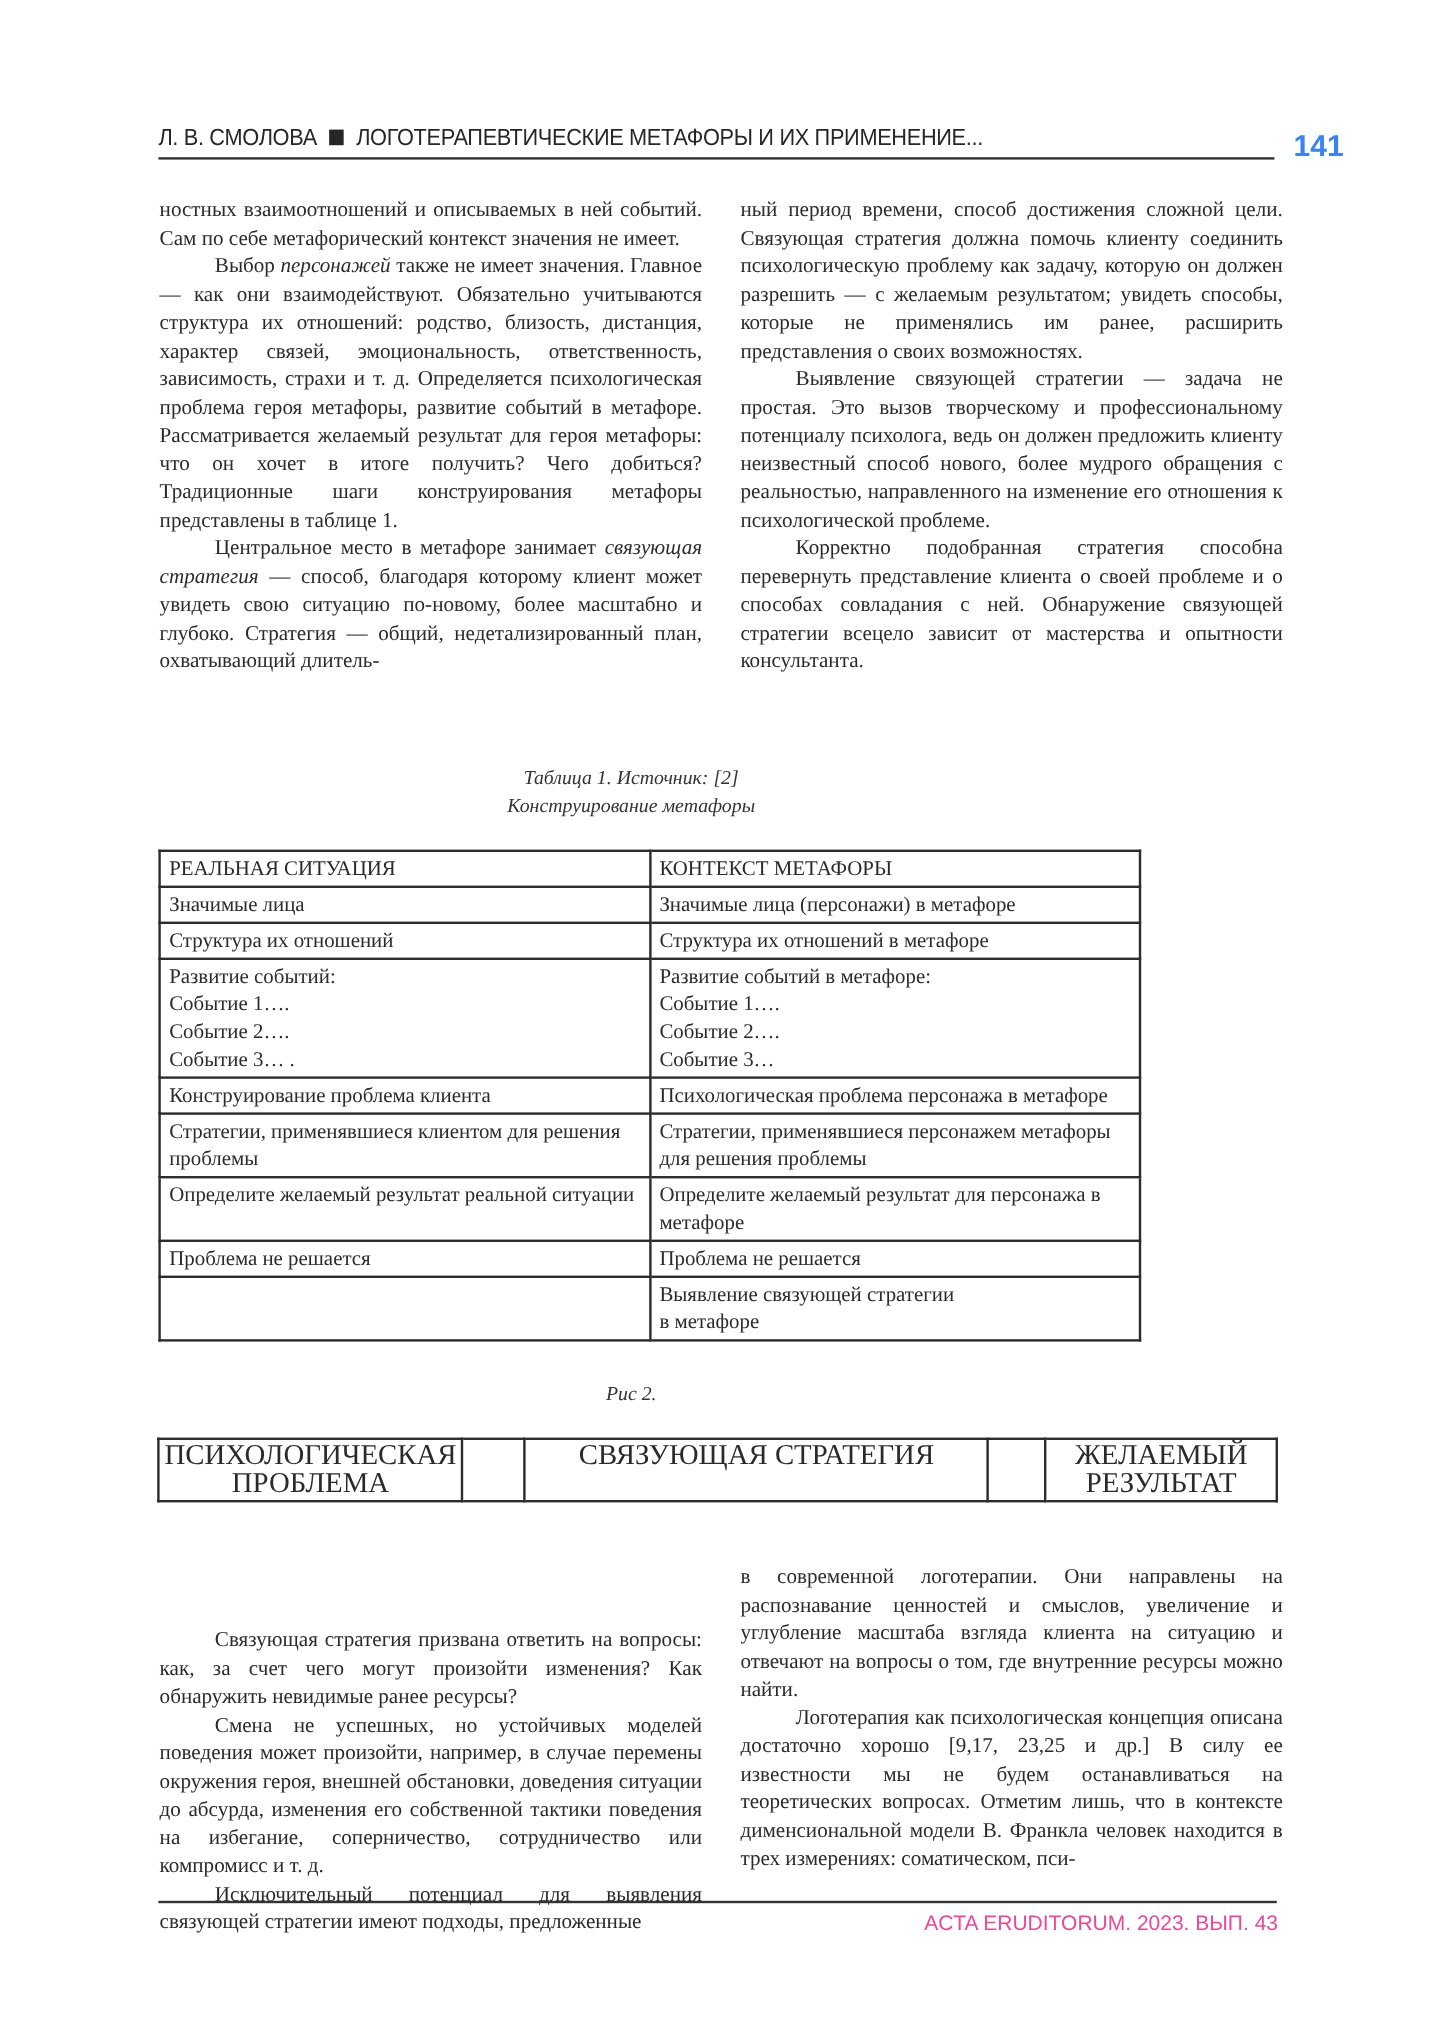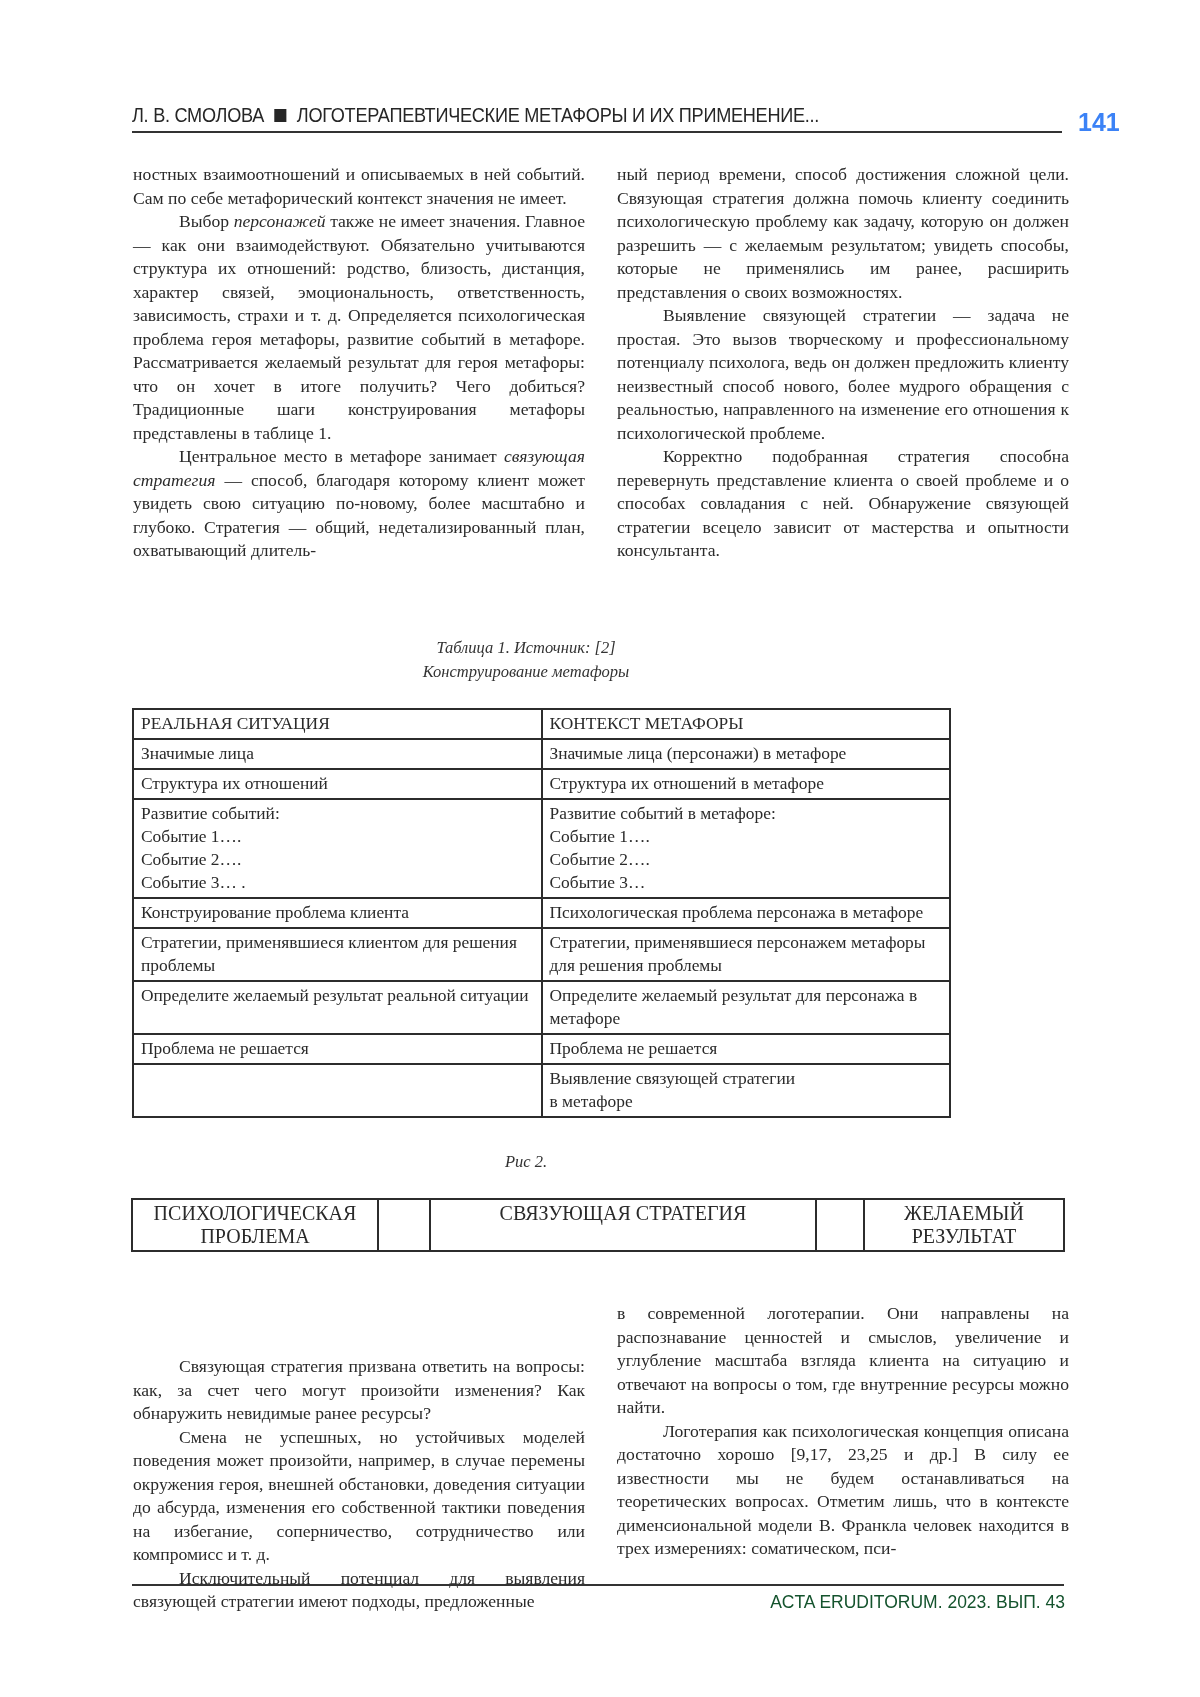--- a/index.html
+++ b/index.html
@@ -21,25 +21,25 @@
   .col-l2 { left: 133px; top: 1314px; margin-top: 41px; }
   .col-r2 { left: 617px; top: 1302px; }
   em { font-style: italic; }
   .caption { position: absolute; left: 0; width: 1052px; text-align: center; font-style: italic;
          font-size: 16.5px; color: #333; }
   .cap1 { top: 638px; } .cap2 { top: 662px; font-family: Liberation Serif, serif; } .cap3 { top: 1152px; text-align: center; }
   table.t1 { position: absolute; left: 132px; top: 708px; width: 819px; border-collapse: collapse;
          font-size: 17.4px; line-height: 23px; color: #2a2a2a; }
   table.t1 td { border: 2px solid #2c2c2c; padding: 2px 7px 3px 7px; vertical-align: top; width: 50%; }
   table.fig { position: absolute; left: 131px; top: 1198px; width: 934px; height: 54px; border-collapse: collapse;
-         font-size: 20px; line-height: 23px; color: #2a2a2a; text-align: center; padding-left: 37px; }
+         font-size: 24px; line-height: 23px; color: #2a2a2a; text-align: center; padding-left: 37px; }
   table.fig td { border: 2px solid #2c2c2c; vertical-align: top; padding: 2px 4px; }
   .foot-rule { position: absolute; left: 132px; top: 1584px; width: 932px; height: 2px; background: #333; }
   .footer { position: absolute; right: 135px; top: 1592px; font-family: "Liberation Sans", sans-serif;
-         font-size: 17.5px; color: #14532d; }
+         font-size: 17.5px; color: #ec4899; }
 </style>
 </head>
 <body>
 
 <div class="running-head">
   <span>Л. В. СМОЛОВА</span>
   <span class="sq"></span>
   <span>ЛОГОТЕРАПЕВТИЧЕСКИЕ МЕТАФОРЫ И ИХ ПРИМЕНЕНИЕ...</span>
 </div>
 <div class="head-rule"></div>

